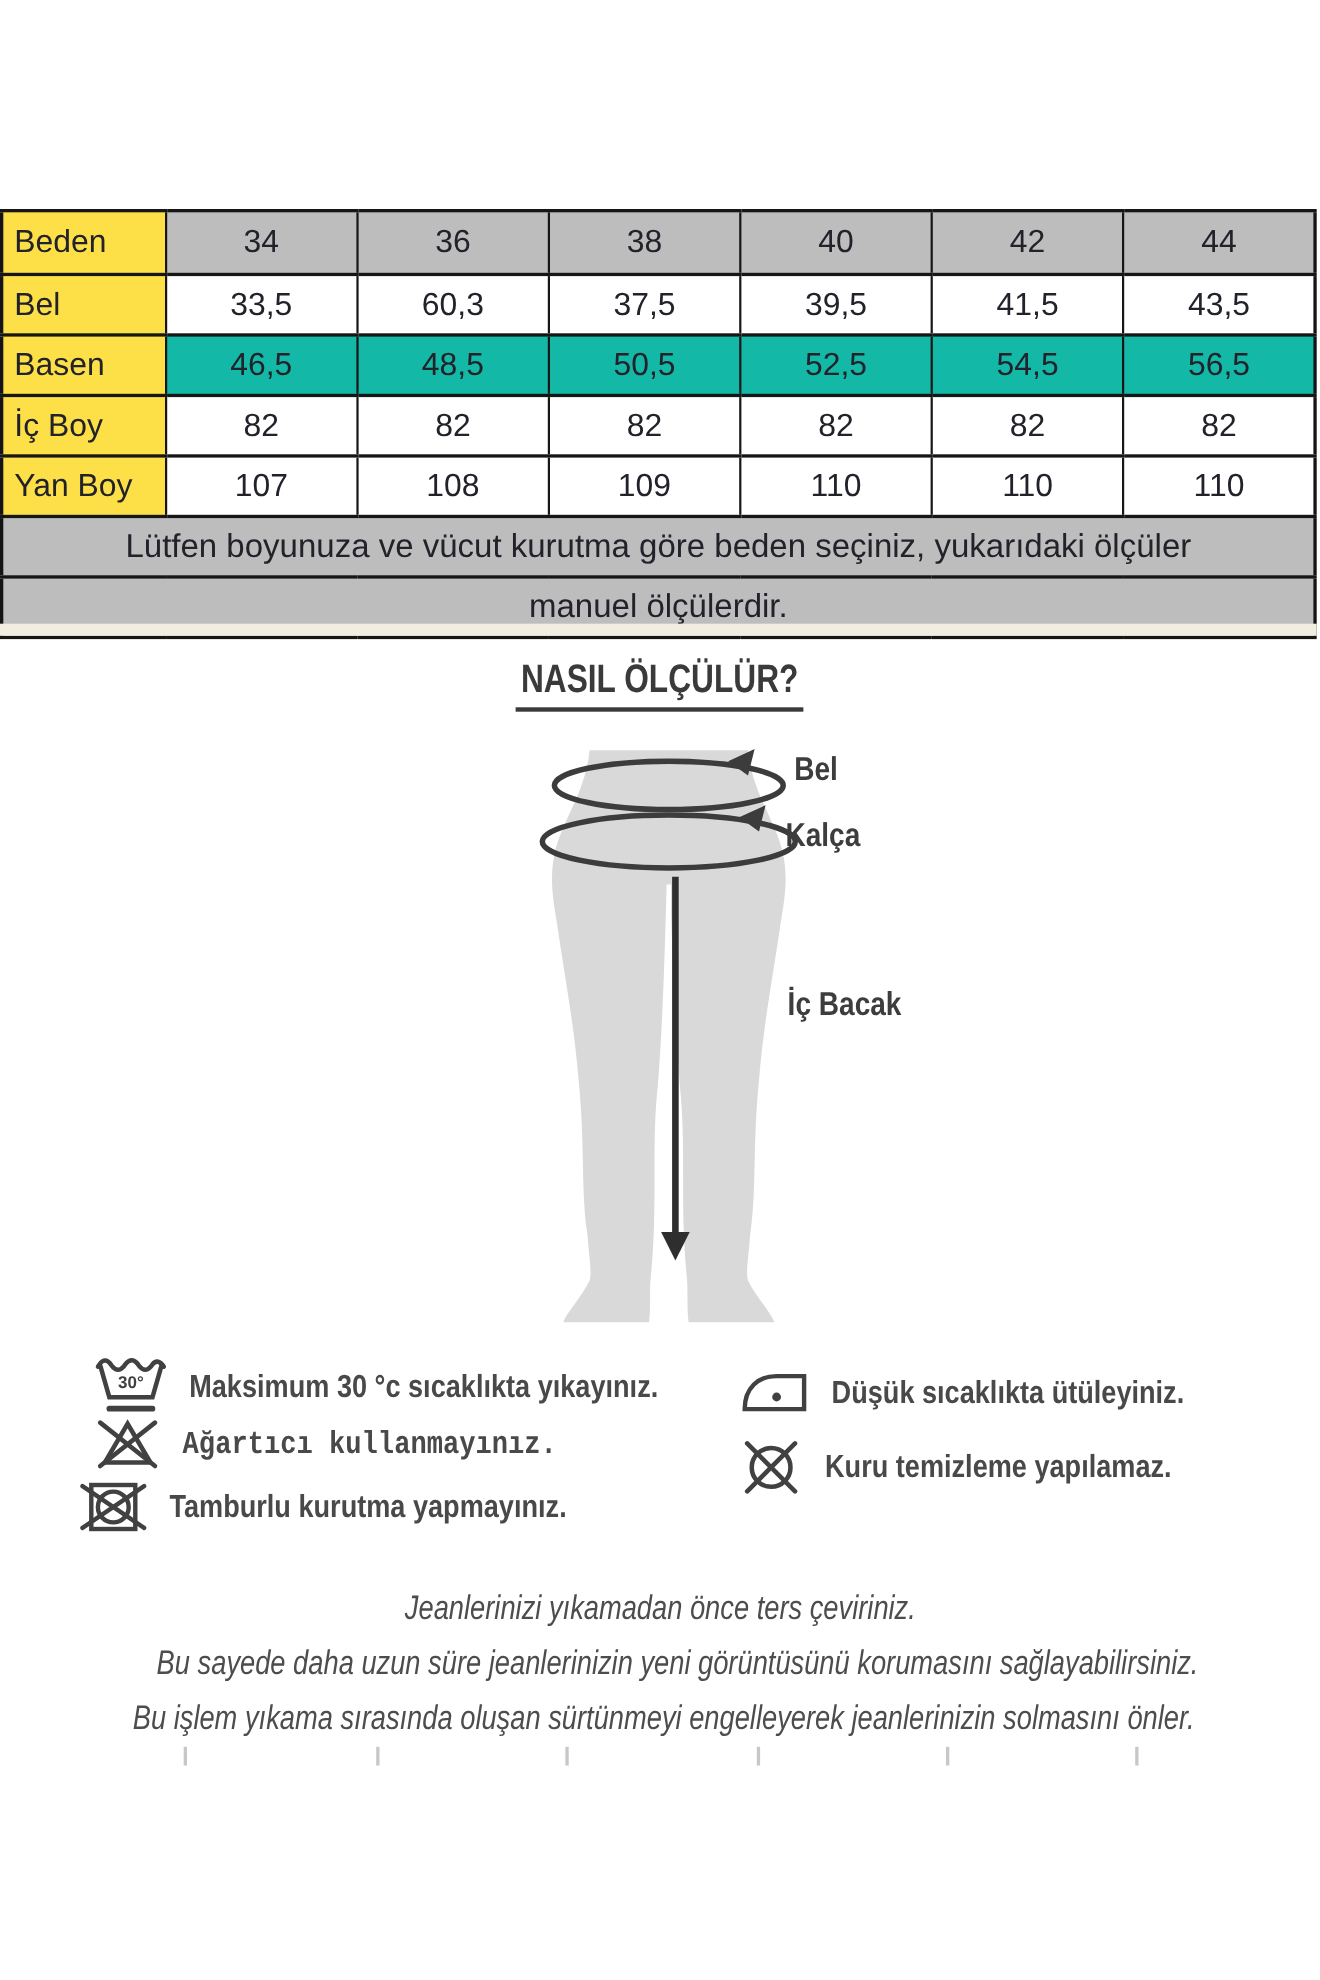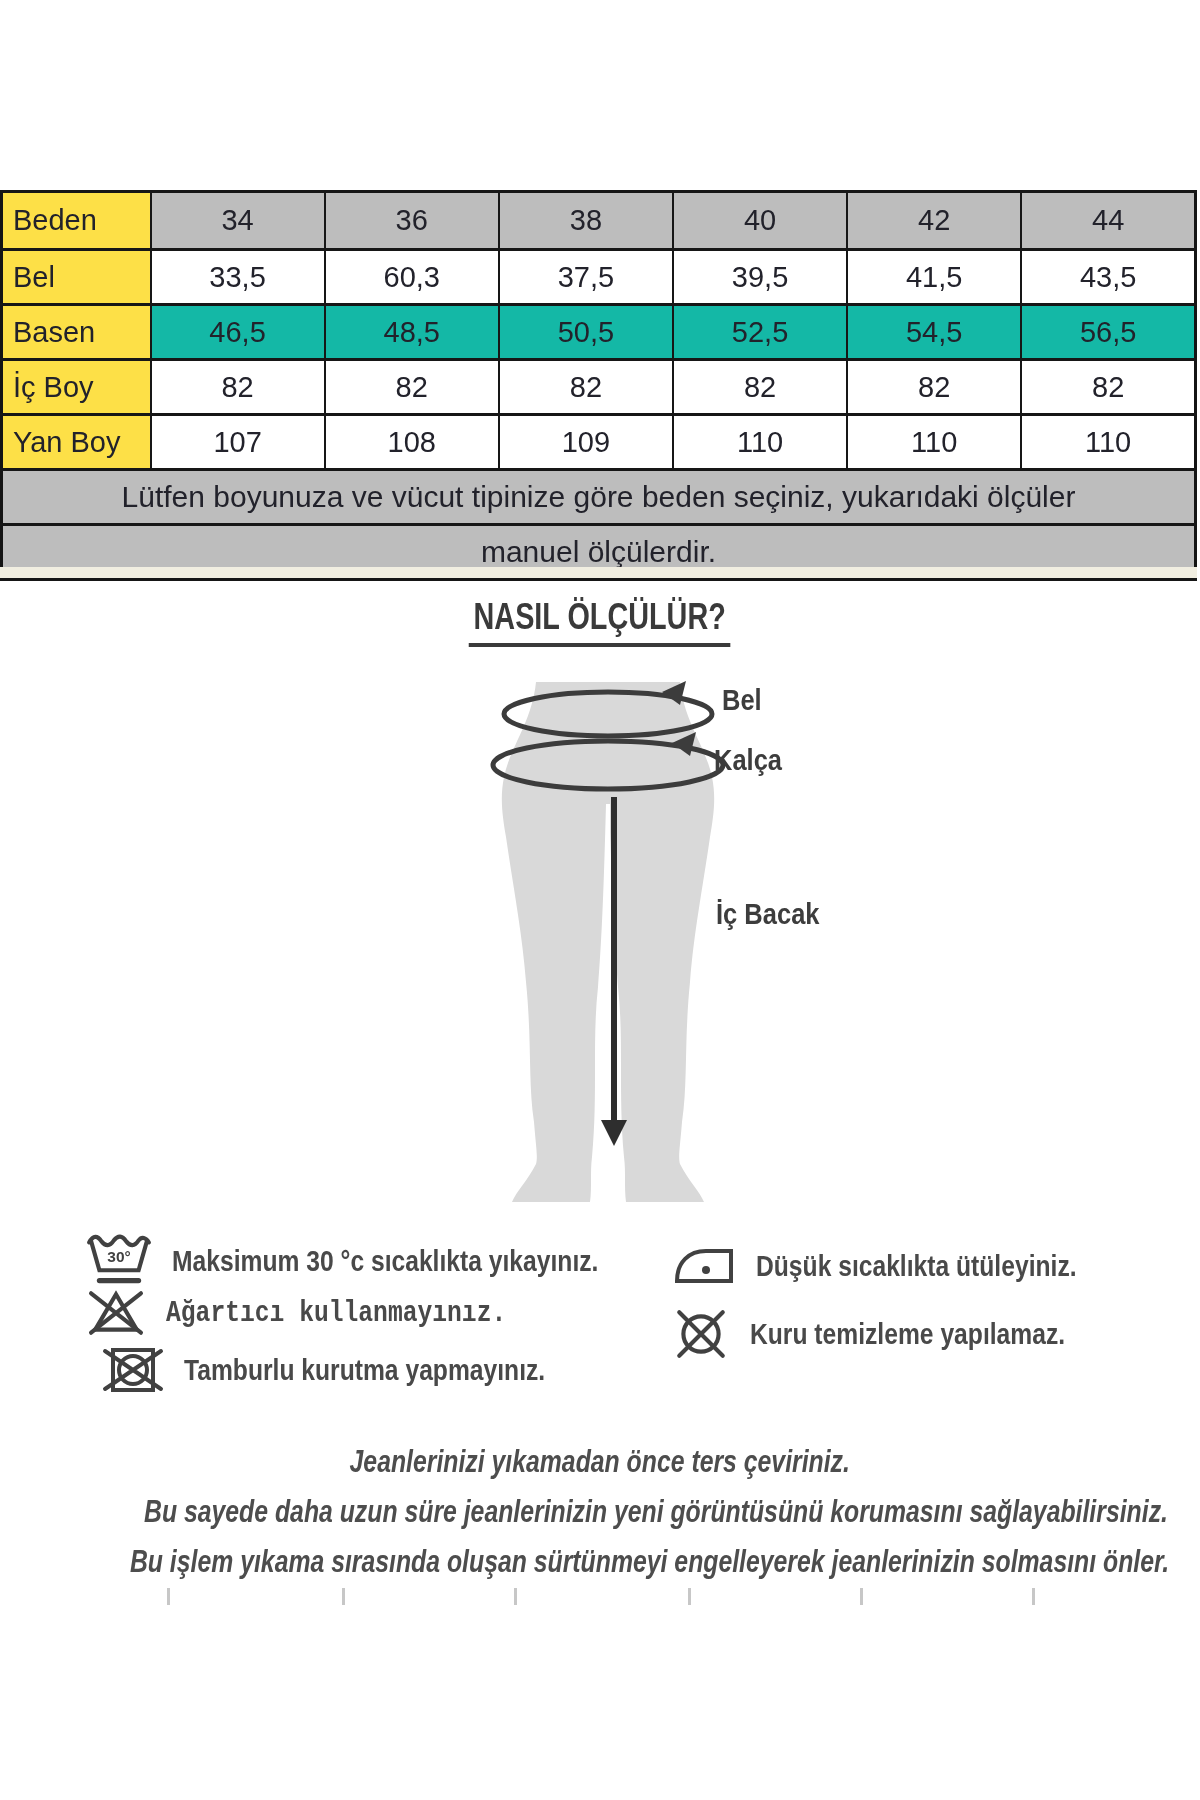--- a/index.html
+++ b/index.html
@@ -31,28 +31,28 @@
   .lbl-bel{left:722px;top:683px;}
   .lbl-kalca{left:714px;top:743px;}
   .lbl-icbacak{left:716px;top:897px;}
 
   
   .care-row{position:absolute;display:flex;align-items:center;color:#494949;}
   .care-row .icon-box{flex:0 0 auto;display:flex;align-items:center;justify-content:center;}
   .care-text{font-size:29px;font-weight:700;margin-left:20px;}
   .row-wash{left:86px;top:1232px;height:58px;}
   .row-bleach{left:86px;top:1286px;height:54px;font-family:Liberation Mono, monospace;}
-  .row-tumble{left:102px;top:1344px;height:52px;}
+  .row-tumble{left:72px;top:1344px;height:52px;}
   .row-iron{left:672px;top:1240px;height:52px;}
   .row-dryclean{left:672px;top:1306px;height:56px;}
   .care-ic{stroke:#414141;fill:none;stroke-linecap:round;stroke-linejoin:miter;}
 
   
   .footer-line{position:absolute;left:0;width:1200px;text-align:center;
-        font-size:31px;font-weight:700;font-style:italic;color:#4d4d4d;}
+        font-size:31px;font-weight:400;font-style:italic;color:#4d4d4d;}
   .fl1{top:1444px;} .fl2{top:1494px;padding-left:16px;} .fl3{top:1544px;}
 
   
   .tick{position:absolute;top:1588px;width:3px;height:17px;background:#c7c7c7;}
 </style>
 </head>
 <body>
 
 <div class="canvas">
 
@@ -106,21 +106,21 @@
     <tr>
       <td class="lbl">Yan Boy</td>
       <td>107</td>
       <td>108</td>
       <td>109</td>
       <td>110</td>
       <td>110</td>
       <td>110</td>
     </tr>
     <tr class="note">
-      <td colspan="7">Lütfen boyunuza ve vücut tipinize göre beden seçiniz, yukarıdaki ölçüler</td>
+      <td colspan="7">Lütfen boyunuza ve vücut kurutma göre beden seçiniz, yukarıdaki ölçüler</td>
     </tr>
     <tr class="note">
       <td colspan="7">manuel ölçülerdir.</td>
     </tr>
   </tbody>
     </table>
   <div class="cream-strip"></div>
 
   <div class="guide-title-wrap">
     <span class="guide-title cond-c">NASIL ÖLÇÜLÜR?</span>

